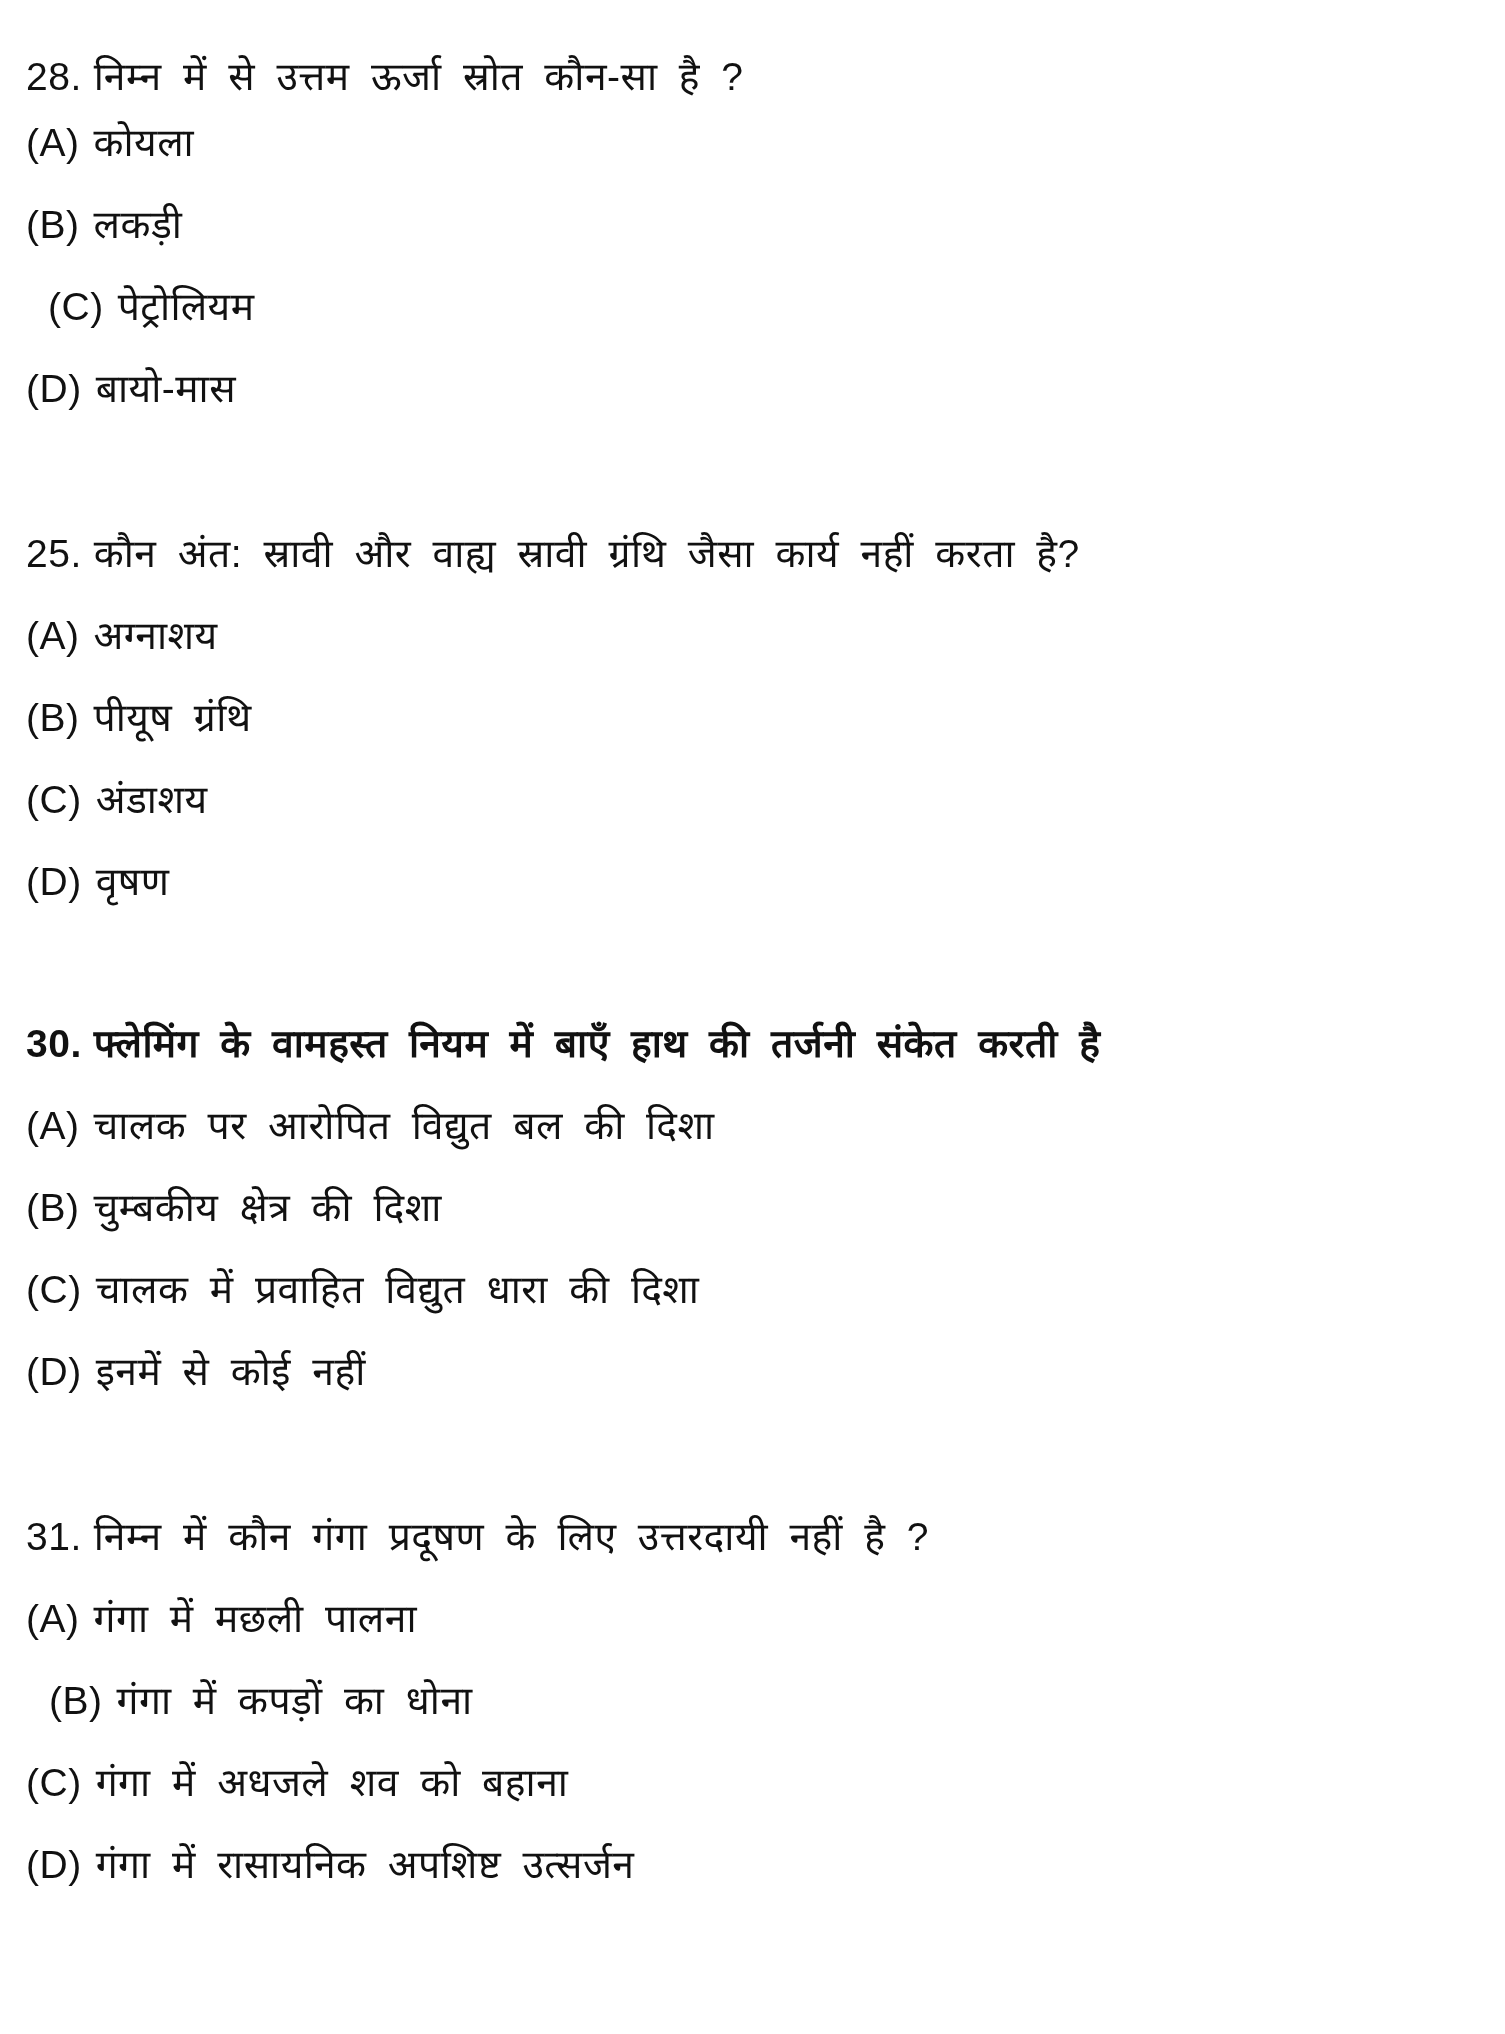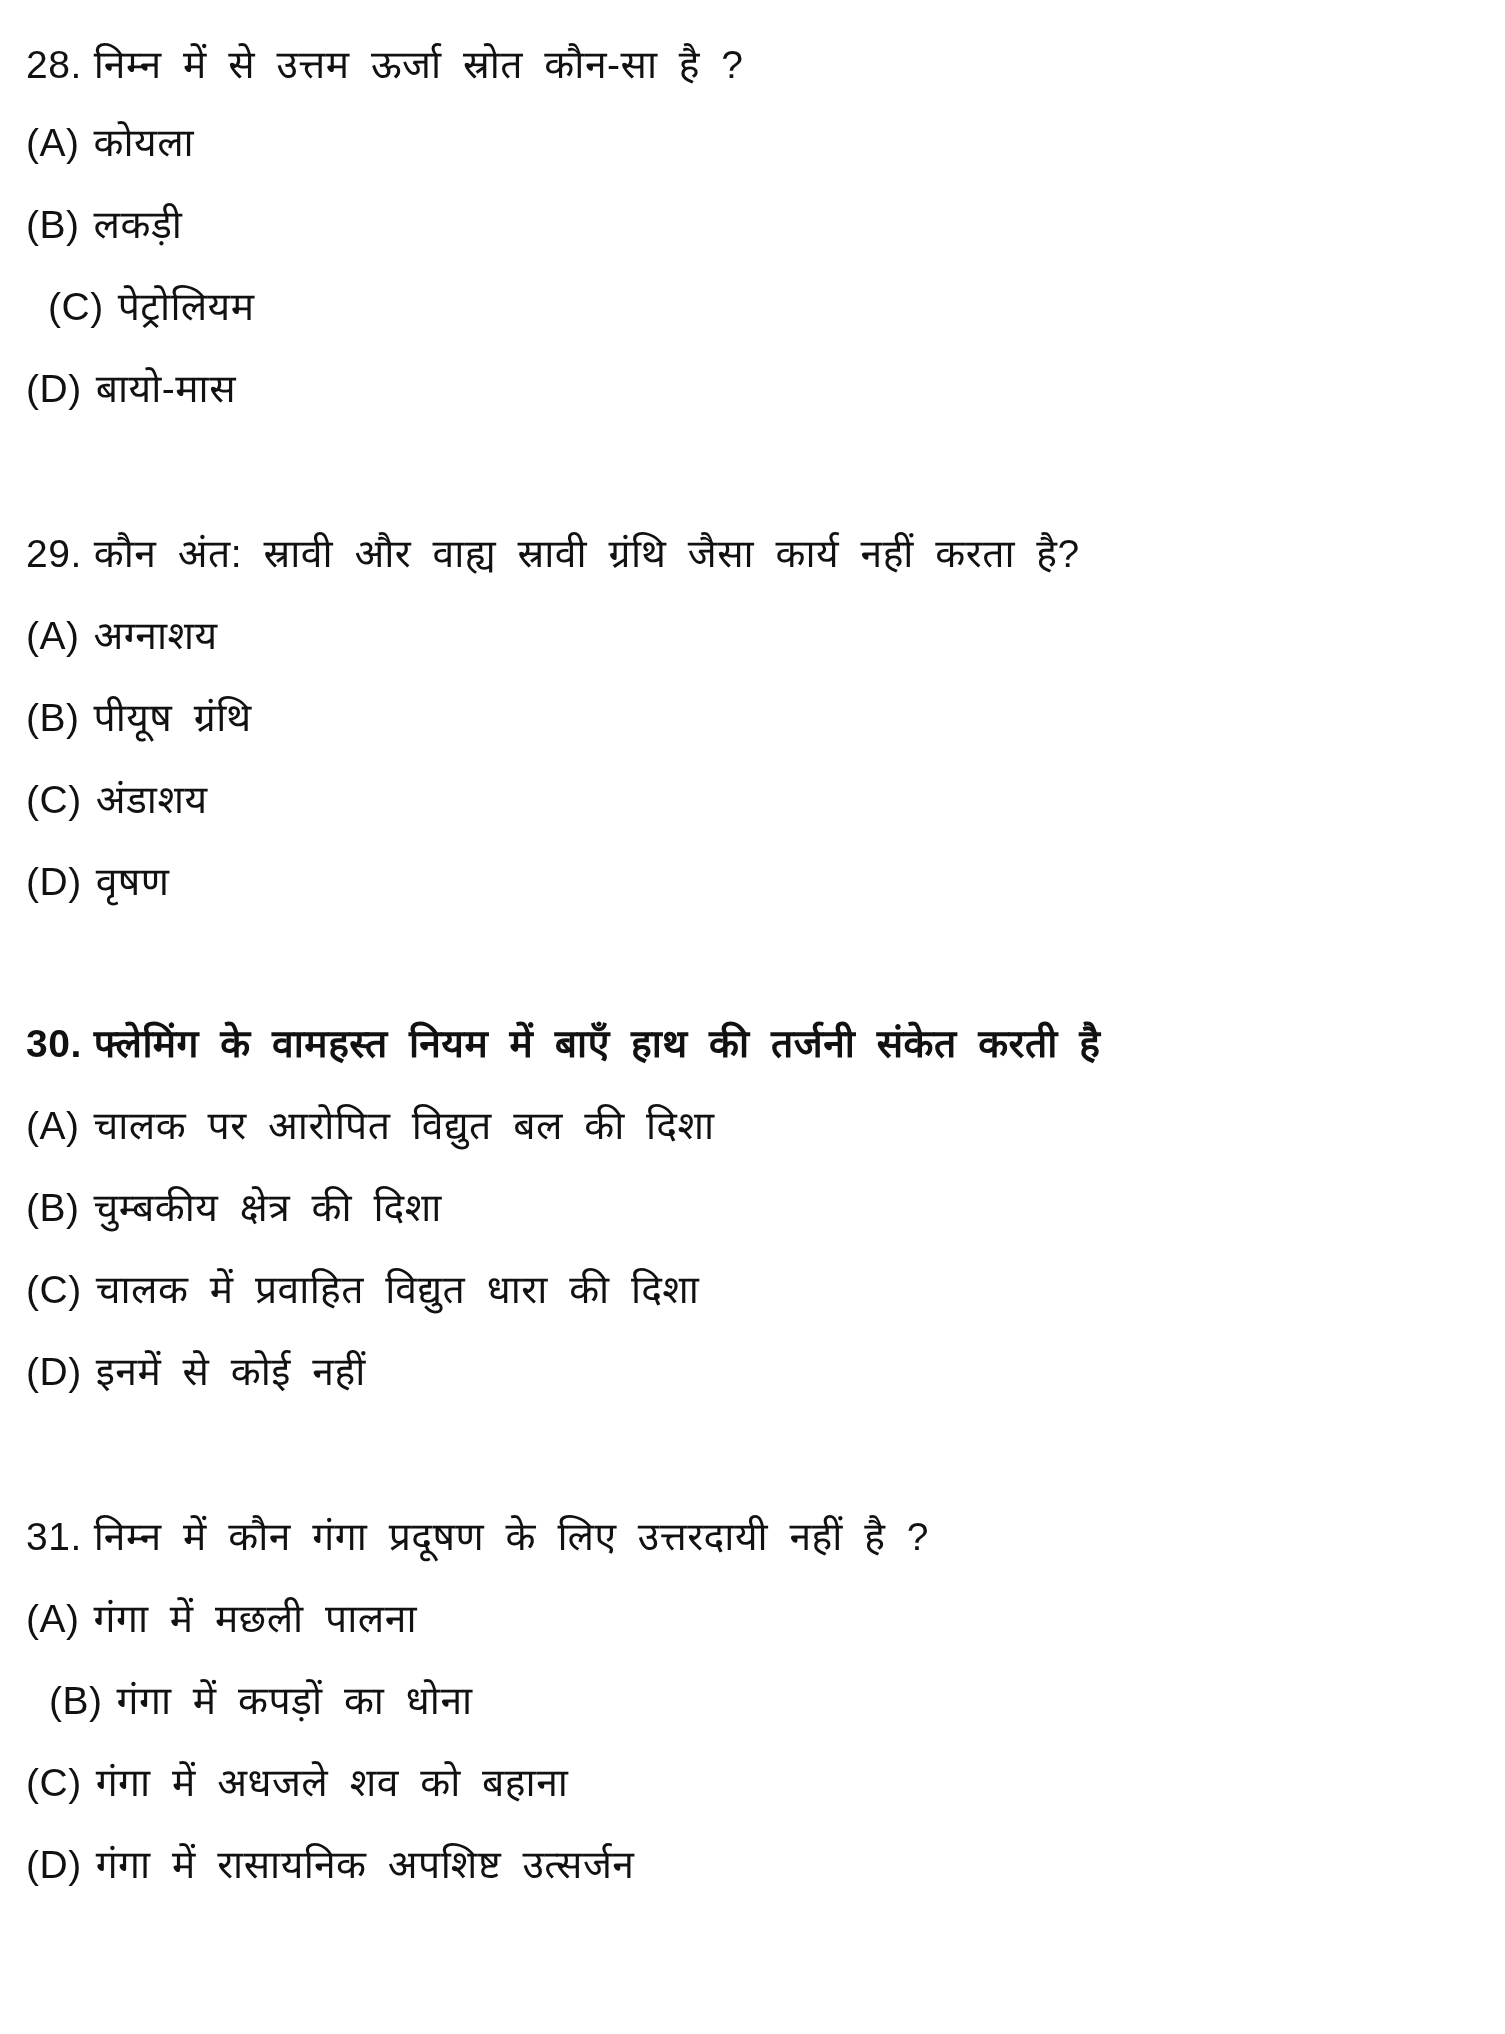--- a/index.html
+++ b/index.html
@@ -38,40 +38,40 @@
     .q-num { margin-right: 12px; }
     .opt-label { margin-right: 14px; }
     .word-gap { word-spacing: 10px; }
   </style>
 </head>
 <body>
 
 <div class="page">
 
   <div class="question-block" style="top:31px;">
-    <div class="line word-gap" style="top:4px;">
+    <div class="line word-gap" style="top:16px;">
       <span class="q-num">28.</span><span>निम्न में से उत्तम ऊर्जा स्रोत कौन-सा है ?</span>
     </div>
     <div class="line word-gap" style="top:82px;">
       <span class="opt-label">(A)</span><span>कोयला</span>
     </div>
     <div class="line word-gap" style="top:164px;">
       <span class="opt-label">(B)</span><span>लकड़ी</span>
     </div>
     <div class="line word-gap" style="top:246px;margin-left:22px;">
       <span class="opt-label">(C)</span><span>पेट्रोलियम</span>
     </div>
     <div class="line word-gap" style="top:328px;">
       <span class="opt-label">(D)</span><span>बायो-मास</span>
     </div>
   </div>
 
   <div class="question-block" style="top:524px;">
     <div class="line word-gap" style="top:0px;">
-      <span class="q-num">29.</span><span>कौन अंत: स्रावी और वाह्य स्रावी ग्रंथि जैसा कार्य नहीं करता है?</span>
+      <span class="q-num">25.</span><span>कौन अंत: स्रावी और वाह्य स्रावी ग्रंथि जैसा कार्य नहीं करता है?</span>
     </div>
     <div class="line word-gap" style="top:82px;">
       <span class="opt-label">(A)</span><span>अग्नाशय</span>
     </div>
     <div class="line word-gap" style="top:164px;">
       <span class="opt-label">(B)</span><span>पीयूष ग्रंथि</span>
     </div>
     <div class="line word-gap" style="top:246px;">
       <span class="opt-label">(C)</span><span>अंडाशय</span>
     </div>

